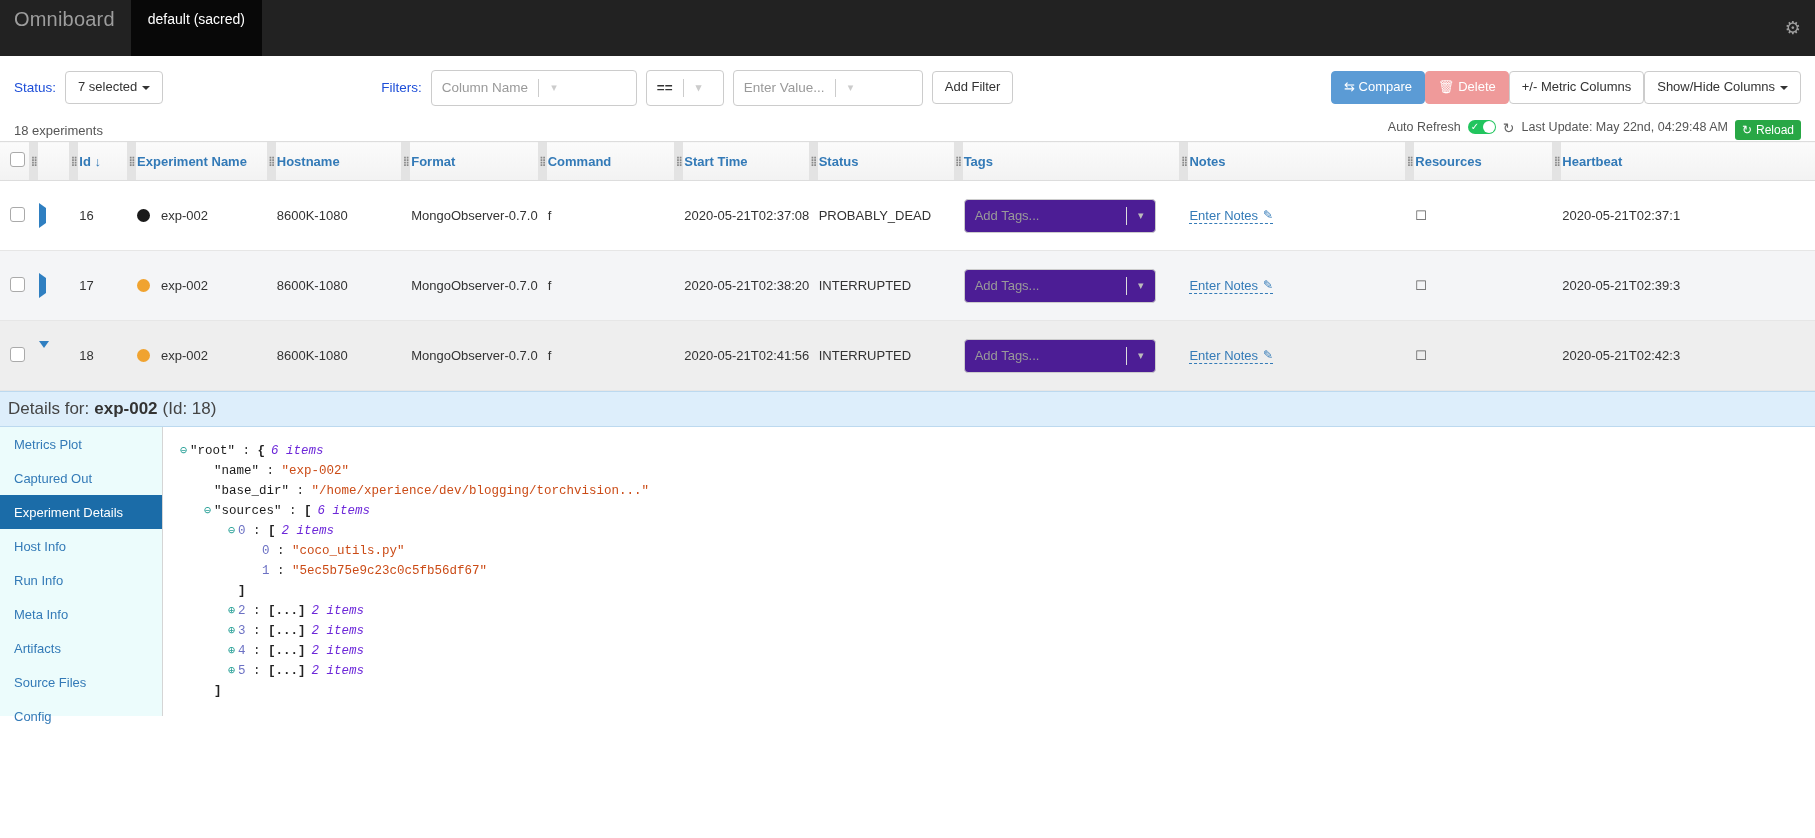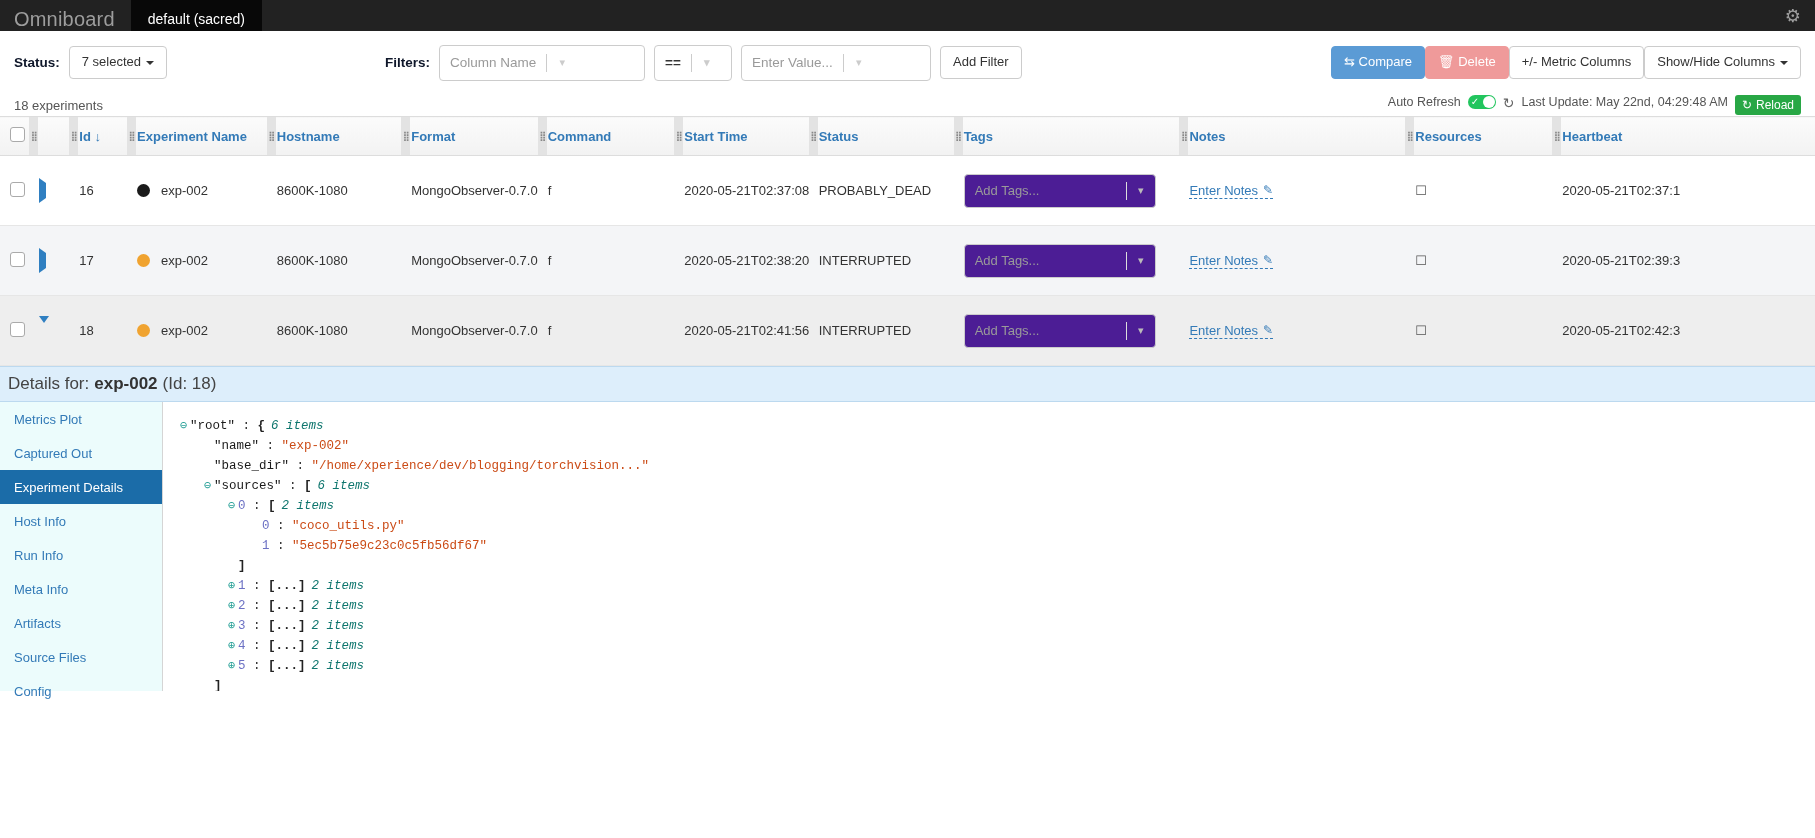--- a/index.html
+++ b/index.html
@@ -8,21 +8,21 @@
     width: 1815px; height: 838px;
     overflow: hidden;
     background: #ffffff;
     font-family: "Liberation Sans", sans-serif;
     font-size: 13px;
     color: #333;
   }
 
   
   .navbar {
-    height: 31px;
+    height: 56px;
     background: #222222;
     display: flex;
     align-items: stretch;
     position: relative;
   }
   .brand {
     color: #9d9d9d;
     font-size: 20px;
     line-height: 39px;
     padding: 0 16px 0 14px;
@@ -49,21 +49,21 @@
 
   
   .toolbar {
     position: relative;
     height: 63px;
     padding: 0 14px;
     display: flex;
     align-items: center;
   }
   .status-group { display: flex; align-items: center; gap: 9px; }
-  .lbl { font-weight: bold; font-size: 13.5px; color: #0f172a; }
+  .lbl { font-weight: normal; font-size: 13.5px; color: #1d4ed8; }
   .btn {
     background: #ffffff;
     border: 1px solid #ccc;
     border-radius: 4px;
     padding: 7px 12px;
     font-size: 13px;
     color: #333;
     cursor: pointer;
     line-height: 1.3;
     white-space: nowrap;
@@ -303,21 +303,21 @@
     display: inline-block;
     width: 13px;
     color: #2aa198;
     font-size: 12px;
     text-align: center;
   }
   .jkey { color: #1a1a1a; }
   .jbrace { color: #222; font-weight: bold; }
   .jstr { color: #cb4b16; }
   .jnum { color: #6c71c4; }
-  .jmeta { color: #0f766e; font-style: italic; padding-left: 6px; }
+  .jmeta { color: #6d28d9; font-style: italic; padding-left: 6px; }
 </style>
 </head>
 <body>
 
 <div class="navbar">
   <div class="brand">Omniboard</div>
   <div class="nav-tab">default (sacred)</div>
   <div class="gear">⚙</div>
 </div>
 
@@ -536,20 +536,19 @@
     </div>
   <div class="det-content">
       <div class="jrow" style="padding-left: 0px;"><span class="jexp">⊖</span><span class="jkey">"root"</span><span> : </span><span class="jbrace">{</span><span class="jmeta">6 items</span></div>
       <div class="jrow" style="padding-left: 24px;"><span class="jexp"></span><span class="jkey">"name"</span><span> : </span><span class="jstr">"exp-002"</span></div>
       <div class="jrow" style="padding-left: 24px;"><span class="jexp"></span><span class="jkey">"base_dir"</span><span> : </span><span class="jstr">"/home/xperience/dev/blogging/torchvision..."</span></div>
       <div class="jrow" style="padding-left: 24px;"><span class="jexp">⊖</span><span class="jkey">"sources"</span><span> : </span><span class="jbrace">[</span><span class="jmeta">6 items</span></div>
       <div class="jrow" style="padding-left: 48px;"><span class="jexp">⊖</span><span class="jnum">0</span><span> : </span><span class="jbrace">[</span><span class="jmeta">2 items</span></div>
       <div class="jrow" style="padding-left: 72px;"><span class="jexp"></span><span class="jnum">0</span><span> : </span><span class="jstr">"coco_utils.py"</span></div>
       <div class="jrow" style="padding-left: 72px;"><span class="jexp"></span><span class="jnum">1</span><span> : </span><span class="jstr">"5ec5b75e9c23c0c5fb56df67"</span></div>
       <div class="jrow" style="padding-left: 48px;"><span class="jexp"></span><span class="jbrace">]</span></div>
-      <div class="jrow" style="padding-left: 48px;"><span class="jexp">⊕</span><span class="jnum">1</span><span> : </span><span class="jbrace">[...]</span><span class="jmeta">2 items</span></div>
       <div class="jrow" style="padding-left: 48px;"><span class="jexp">⊕</span><span class="jnum">2</span><span> : </span><span class="jbrace">[...]</span><span class="jmeta">2 items</span></div>
       <div class="jrow" style="padding-left: 48px;"><span class="jexp">⊕</span><span class="jnum">3</span><span> : </span><span class="jbrace">[...]</span><span class="jmeta">2 items</span></div>
       <div class="jrow" style="padding-left: 48px;"><span class="jexp">⊕</span><span class="jnum">4</span><span> : </span><span class="jbrace">[...]</span><span class="jmeta">2 items</span></div>
       <div class="jrow" style="padding-left: 48px;"><span class="jexp">⊕</span><span class="jnum">5</span><span> : </span><span class="jbrace">[...]</span><span class="jmeta">2 items</span></div>
       <div class="jrow" style="padding-left: 24px;"><span class="jexp"></span><span class="jbrace">]</span></div>
     </div>
 </div>
 
 </body></html>

